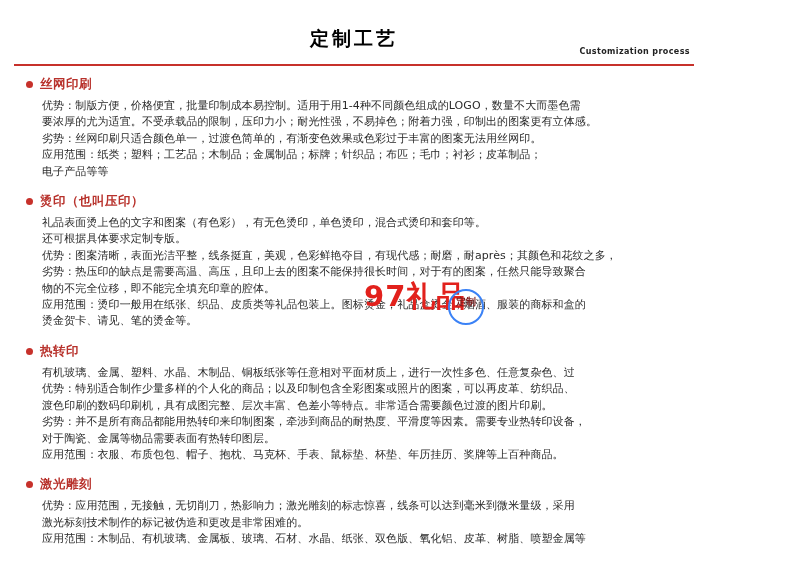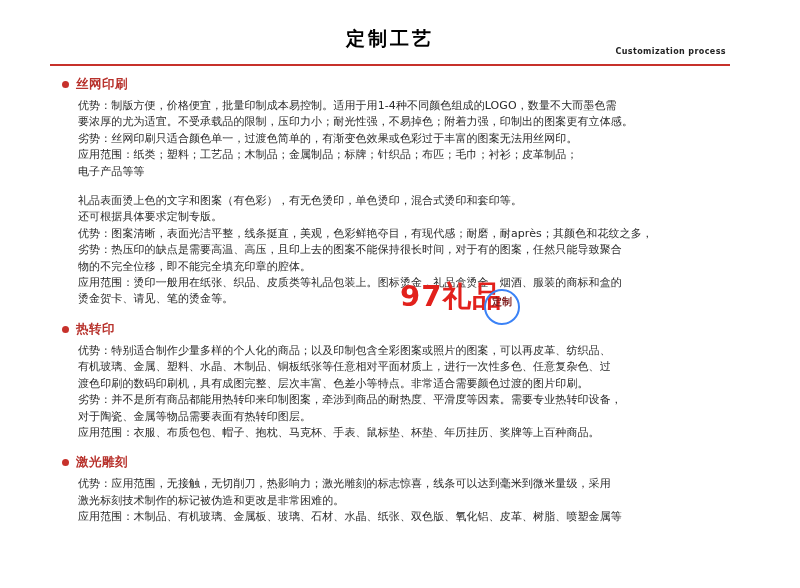--- a/index.html
+++ b/index.html
@@ -13,21 +13,20 @@
     font-family: "DejaVu Sans", "Liberation Sans", sans-serif;
     color: #1a1a1a;
     overflow: hidden;
     position: relative;
   }
   .page {
     position: relative;
     width: 708px;
     height: 588px;
     box-sizing: border-box;
-    margin-left: 36px;
   }
   .header {
     position: relative;
     padding-top: 26px;
     text-align: center;
   }
   .header .title {
     font-size: 19px;
     font-weight: bold;
     letter-spacing: 3px;
@@ -136,39 +135,43 @@
       <div class="lines">
         <div class="line">优势：制版方便，价格便宜，批量印制成本易控制。适用于用1-4种不同颜色组成的LOGO，数量不大而墨色需</div>
         <div class="line">要浓厚的尤为适宜。不受承载品的限制，压印力小；耐光性强，不易掉色；附着力强，印制出的图案更有立体感。</div>
         <div class="line">劣势：丝网印刷只适合颜色单一，过渡色简单的，有渐变色效果或色彩过于丰富的图案无法用丝网印。</div>
         <div class="line">应用范围：纸类；塑料；工艺品；木制品；金属制品；标牌；针织品；布匹；毛巾；衬衫；皮革制品；</div>
         <div class="line">电子产品等等</div>
       </div>
     </div>
 
     <div class="section">
+      <div class="sec-head">
+        <span class="bullet"></span>
+        <span class="sec-title">烫印（也叫压印）</span>
+      </div>
       <div class="lines">
         <div class="line">礼品表面烫上色的文字和图案（有色彩），有无色烫印，单色烫印，混合式烫印和套印等。</div>
         <div class="line">还可根据具体要求定制专版。</div>
         <div class="line">优势：图案清晰，表面光洁平整，线条挺直，美观，色彩鲜艳夺目，有现代感；耐磨，耐après；其颜色和花纹之多，</div>
         <div class="line">劣势：热压印的缺点是需要高温、高压，且印上去的图案不能保持很长时间，对于有的图案，任然只能导致聚合</div>
         <div class="line">物的不完全位移，即不能完全填充印章的腔体。</div>
         <div class="line">应用范围：烫印一般用在纸张、织品、皮质类等礼品包装上。图标烫金，礼品盒烫金，烟酒、服装的商标和盒的</div>
         <div class="line">烫金贺卡、请见、笔的烫金等。</div>
       </div>
     </div>
 
     <div class="section">
       <div class="sec-head">
         <span class="bullet"></span>
         <span class="sec-title">热转印</span>
       </div>
       <div class="lines">
+        <div class="line">有机玻璃、金属、塑料、水晶、木制品、铜板纸张等任意相对平面材质上，进行一次性多色、任意复杂色、过</div>
         <div class="line">优势：特别适合制作少量多样的个人化的商品；以及印制包含全彩图案或照片的图案，可以再皮革、纺织品、</div>
-        <div class="line">有机玻璃、金属、塑料、水晶、木制品、铜板纸张等任意相对平面材质上，进行一次性多色、任意复杂色、过</div>
         <div class="line">渡色印刷的数码印刷机，具有成图完整、层次丰富、色差小等特点。非常适合需要颜色过渡的图片印刷。</div>
         <div class="line">劣势：并不是所有商品都能用热转印来印制图案，牵涉到商品的耐热度、平滑度等因素。需要专业热转印设备，</div>
         <div class="line">对于陶瓷、金属等物品需要表面有热转印图层。</div>
         <div class="line">应用范围：衣服、布质包包、帽子、抱枕、马克杯、手表、鼠标垫、杯垫、年历挂历、奖牌等上百种商品。</div>
       </div>
     </div>
 
     <div class="section">
       <div class="sec-head">
         <span class="bullet"></span>

